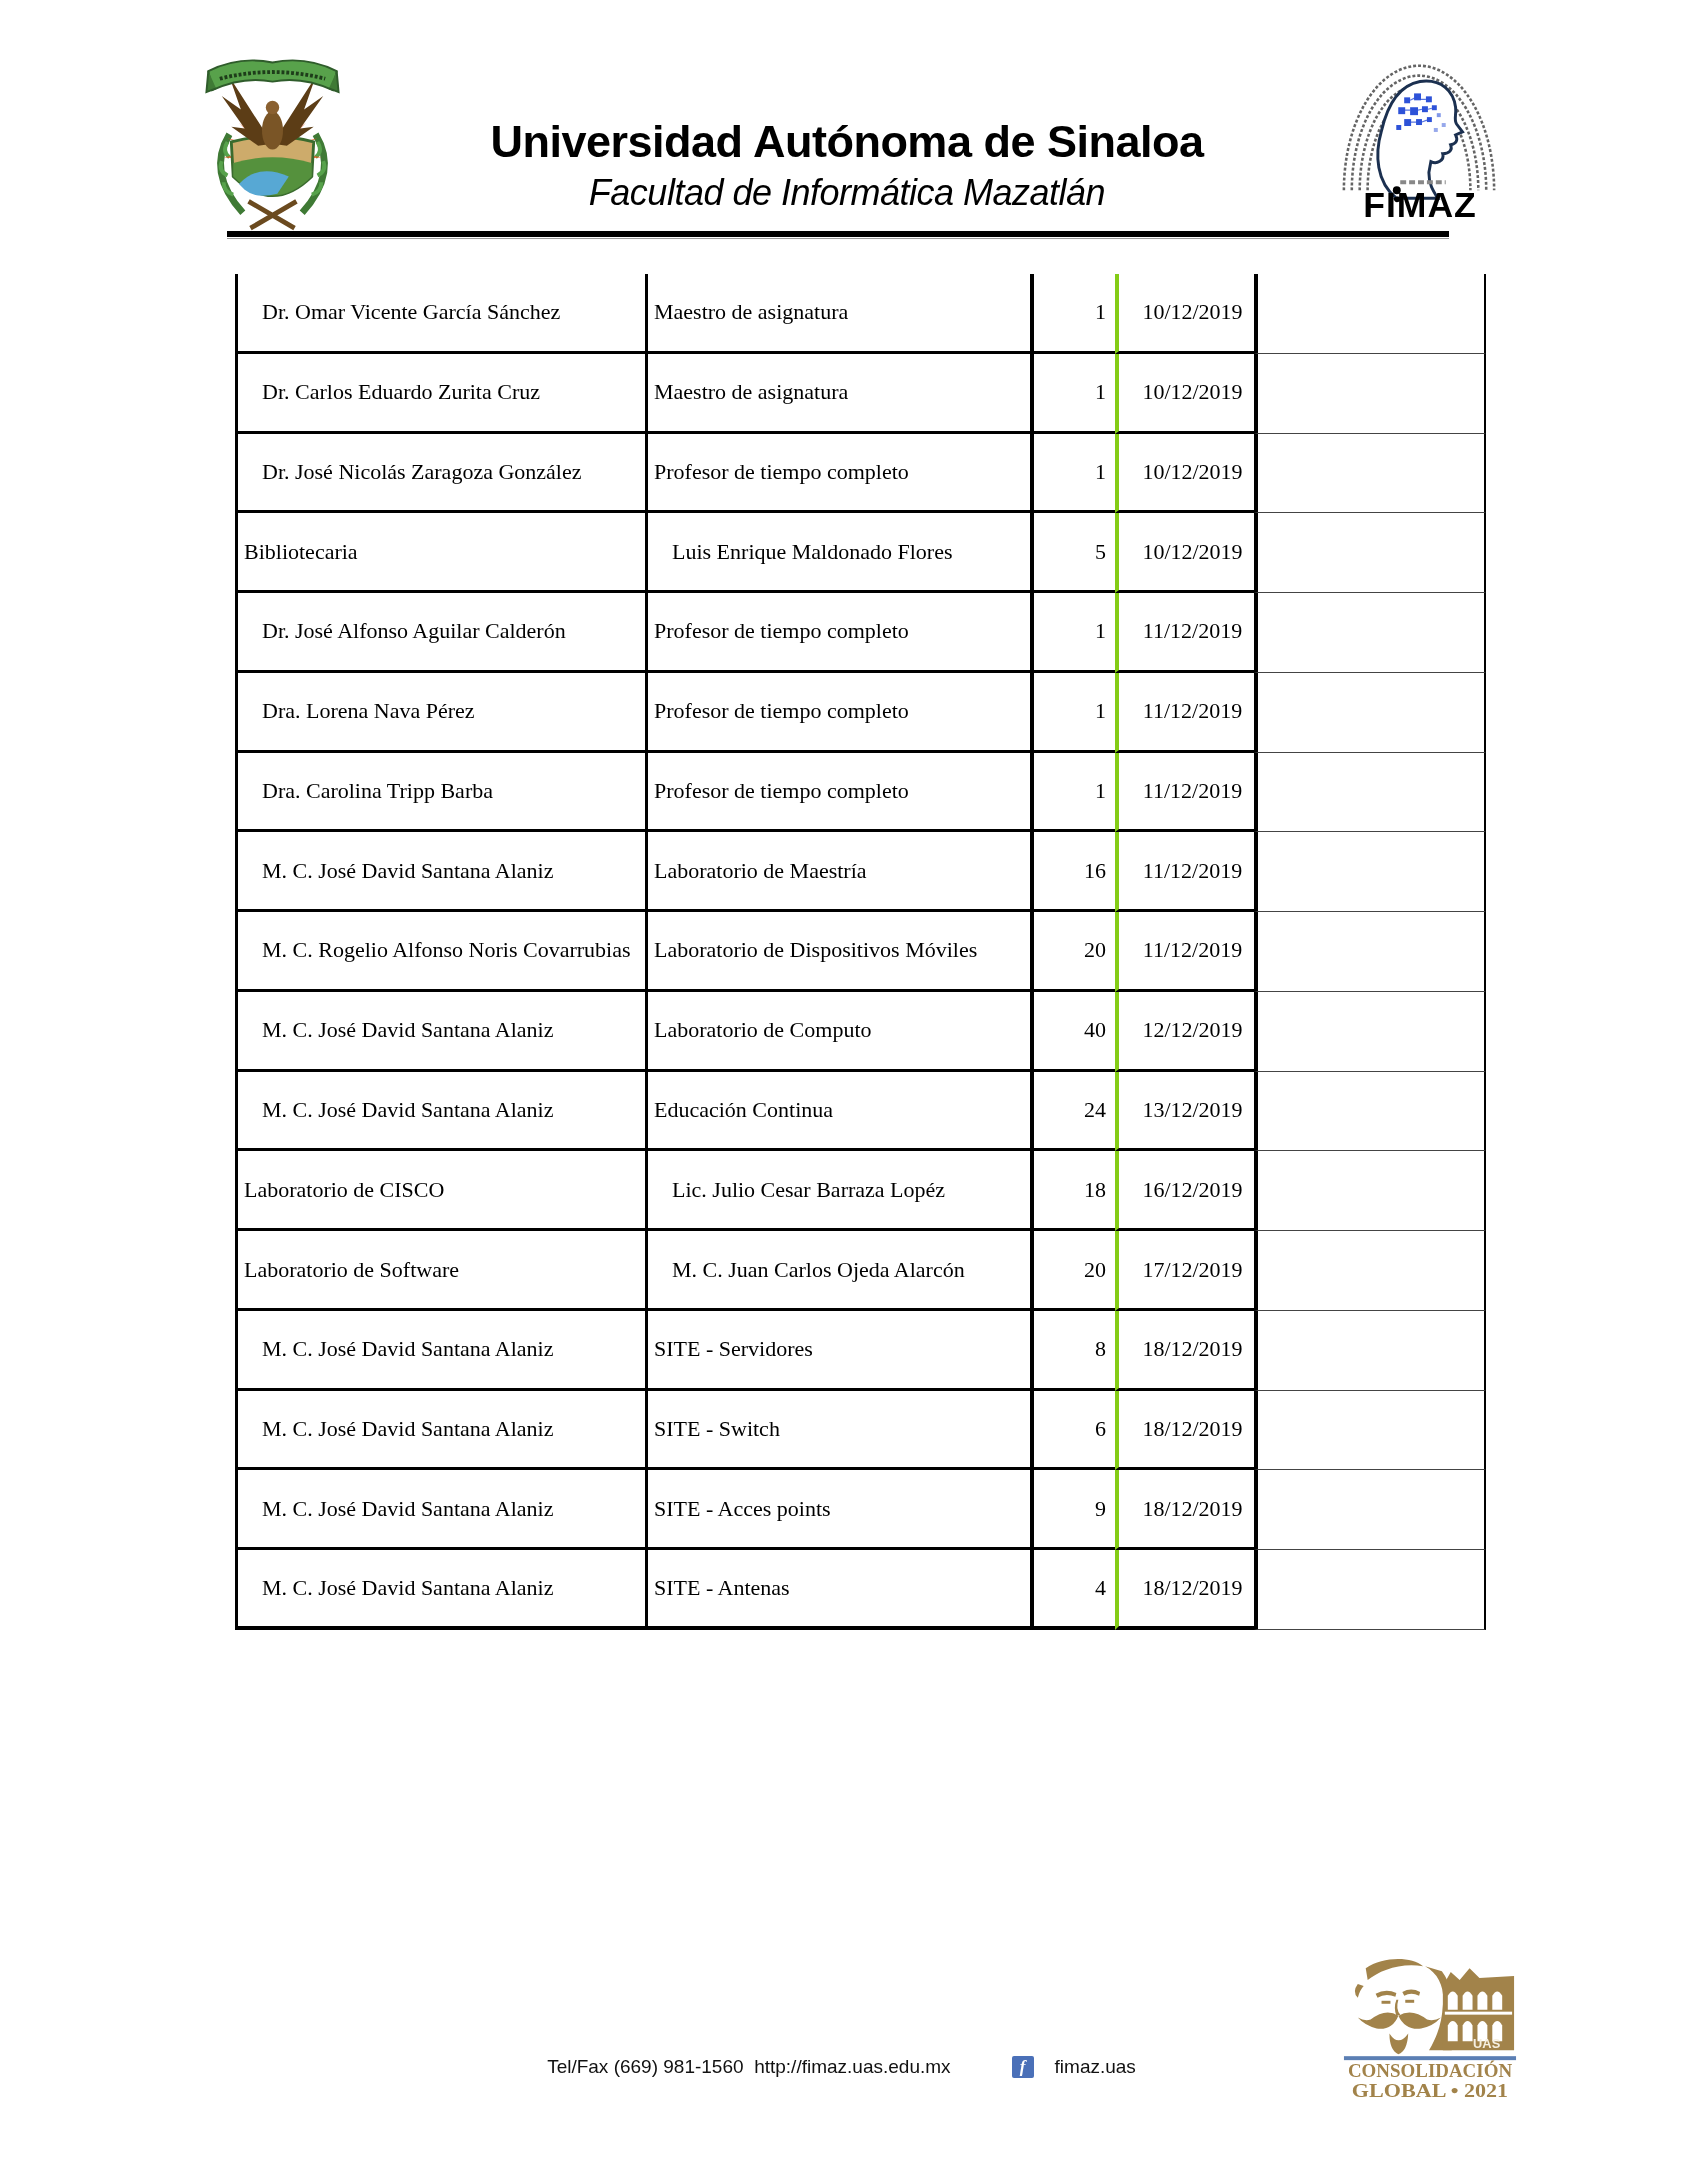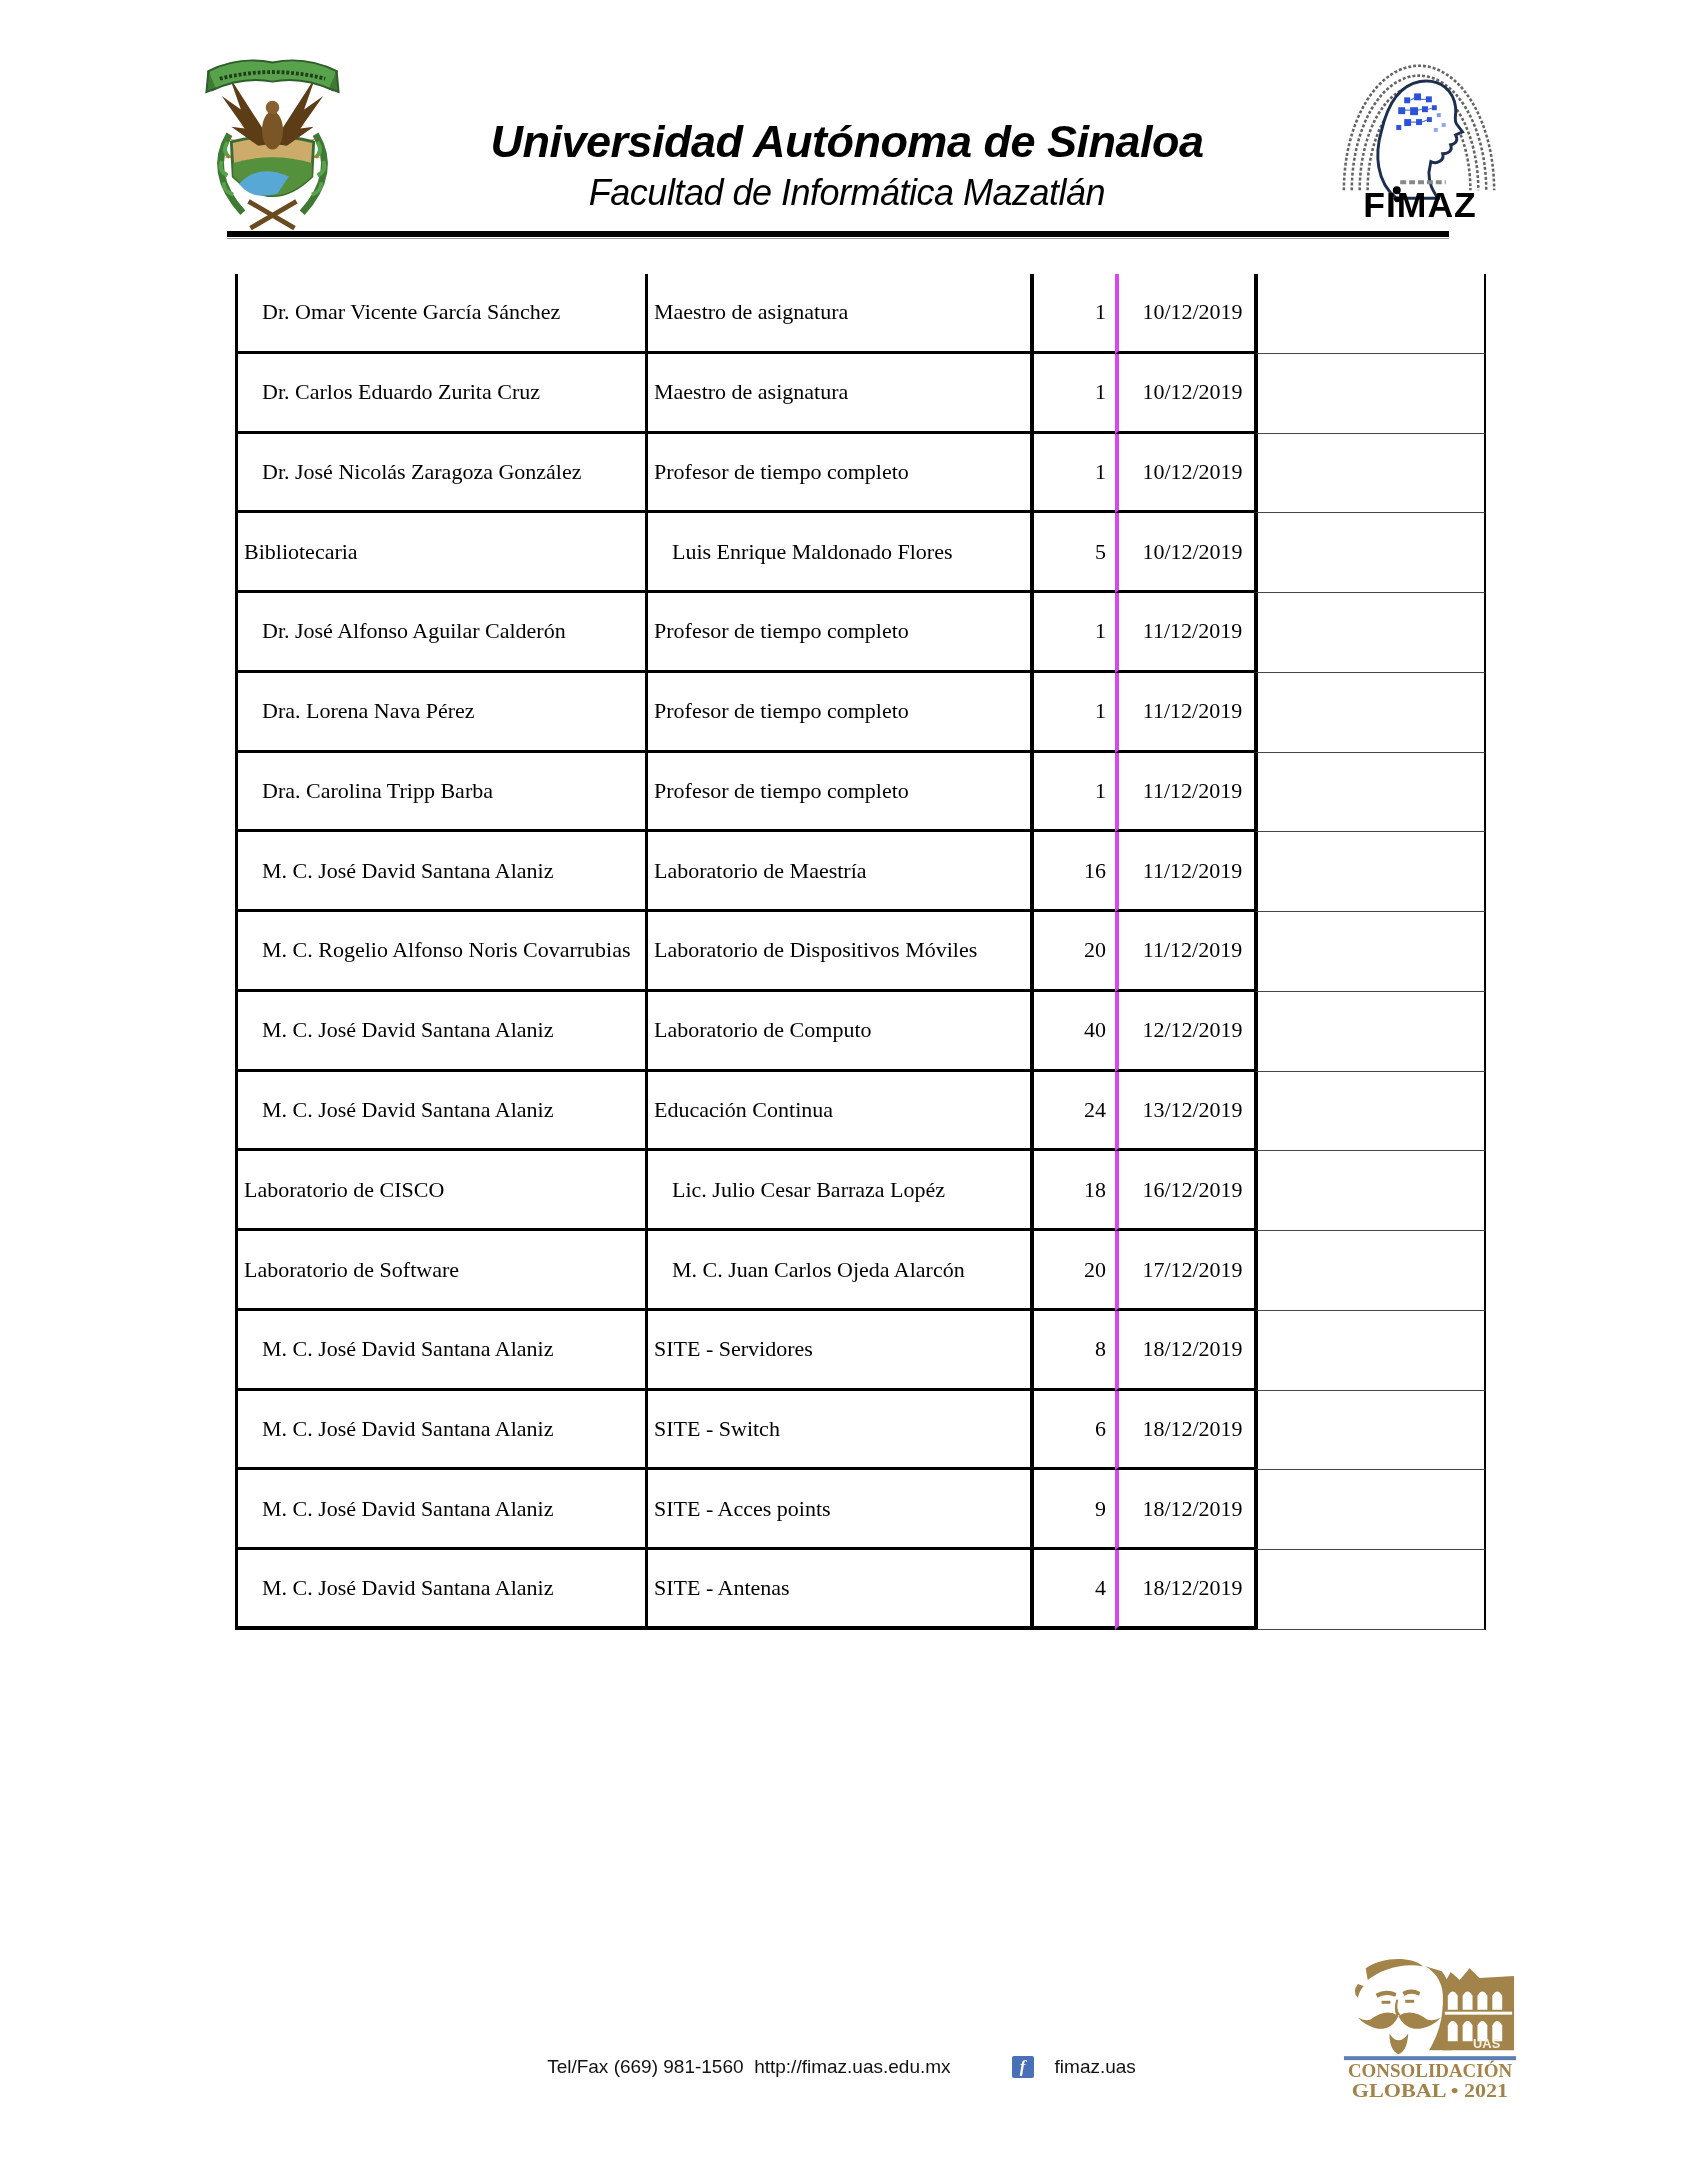--- a/index.html
+++ b/index.html
@@ -4,36 +4,36 @@
 <style>
   html,body{margin:0;padding:0;background:#e8e8e8;}
   .page{
     position:relative;width:1683px;height:2178px;background:#ffffff;
     font-family:"Liberation Sans",sans-serif;overflow:hidden;
   }
   
   .crest{position:absolute;left:200px;top:50px;width:145px;height:182px;}
   .fimaz-logo{position:absolute;left:1335px;top:34px;width:170px;height:186px;}
   .titles{position:absolute;left:347px;top:115px;width:1000px;text-align:center;color:#000;}
-  .title-univ{font-size:45px;font-weight:bold;letter-spacing:-0.5px;line-height:53px;font-style:italic;}
+  .title-univ{font-size:45px;font-weight:bold;letter-spacing:-0.5px;line-height:53px;}
   .title-fac{font-size:36px;font-weight:normal;font-style:italic;letter-spacing:-0.5px;line-height:50px;}
   .header-rule{position:absolute;left:227px;top:231px;width:1222px;height:6px;background:#000;}
   .header-rule:after{content:"";position:absolute;left:0;right:0;top:7px;height:1px;background:#9a9a9a;}
   
   .table{
     position:absolute;left:235px;top:274px;width:1250px;height:1356px;
     display:grid;grid-template-columns:410px 385px 85px 139px 232px;
     grid-template-rows:repeat(17,1fr);
     font-family:"Liberation Serif",serif;font-size:22px;color:#000;
   }
   .cell{display:flex;align-items:center;box-sizing:border-box;overflow:hidden;background:#fff;}
   .c1{border-left:3px solid #000;border-bottom:3px solid #000;padding-left:24px;}
   .c2{border-left:3px solid #000;border-bottom:3px solid #000;padding-left:6px;}
   .c3{border-left:4px solid #000;border-bottom:3px solid #000;justify-content:flex-end;padding-right:9px;}
-  .c4{border-left:4px solid #d946ef;border-bottom:3px solid #000;justify-content:center;padding-left:12px;}
+  .c4{border-left:4px solid #84cc16;border-bottom:3px solid #000;justify-content:center;padding-left:12px;}
   .c5{border-left:4px solid #000;border-right:2px solid #000;border-bottom:1px solid #444;}
   .last.c1,.last.c2,.last.c3,.last.c4{border-bottom:4px solid #000;}
   
   .footer{position:absolute;left:99px;top:2002px;width:1485px;text-align:center;
           font-size:19px;color:#111;line-height:26px;white-space:pre;}
   .footer .row2{display:flex;justify-content:center;align-items:center;gap:15px;}
   .fb-icon{display:inline-flex;align-items:center;justify-content:center;
            width:22px;height:22px;background:#4a70b8;color:#fff;font-weight:bold;
            font-size:17px;margin:0 6px 0 46px;border-radius:2px;
            font-family:"Liberation Serif",serif;font-style:italic;}

